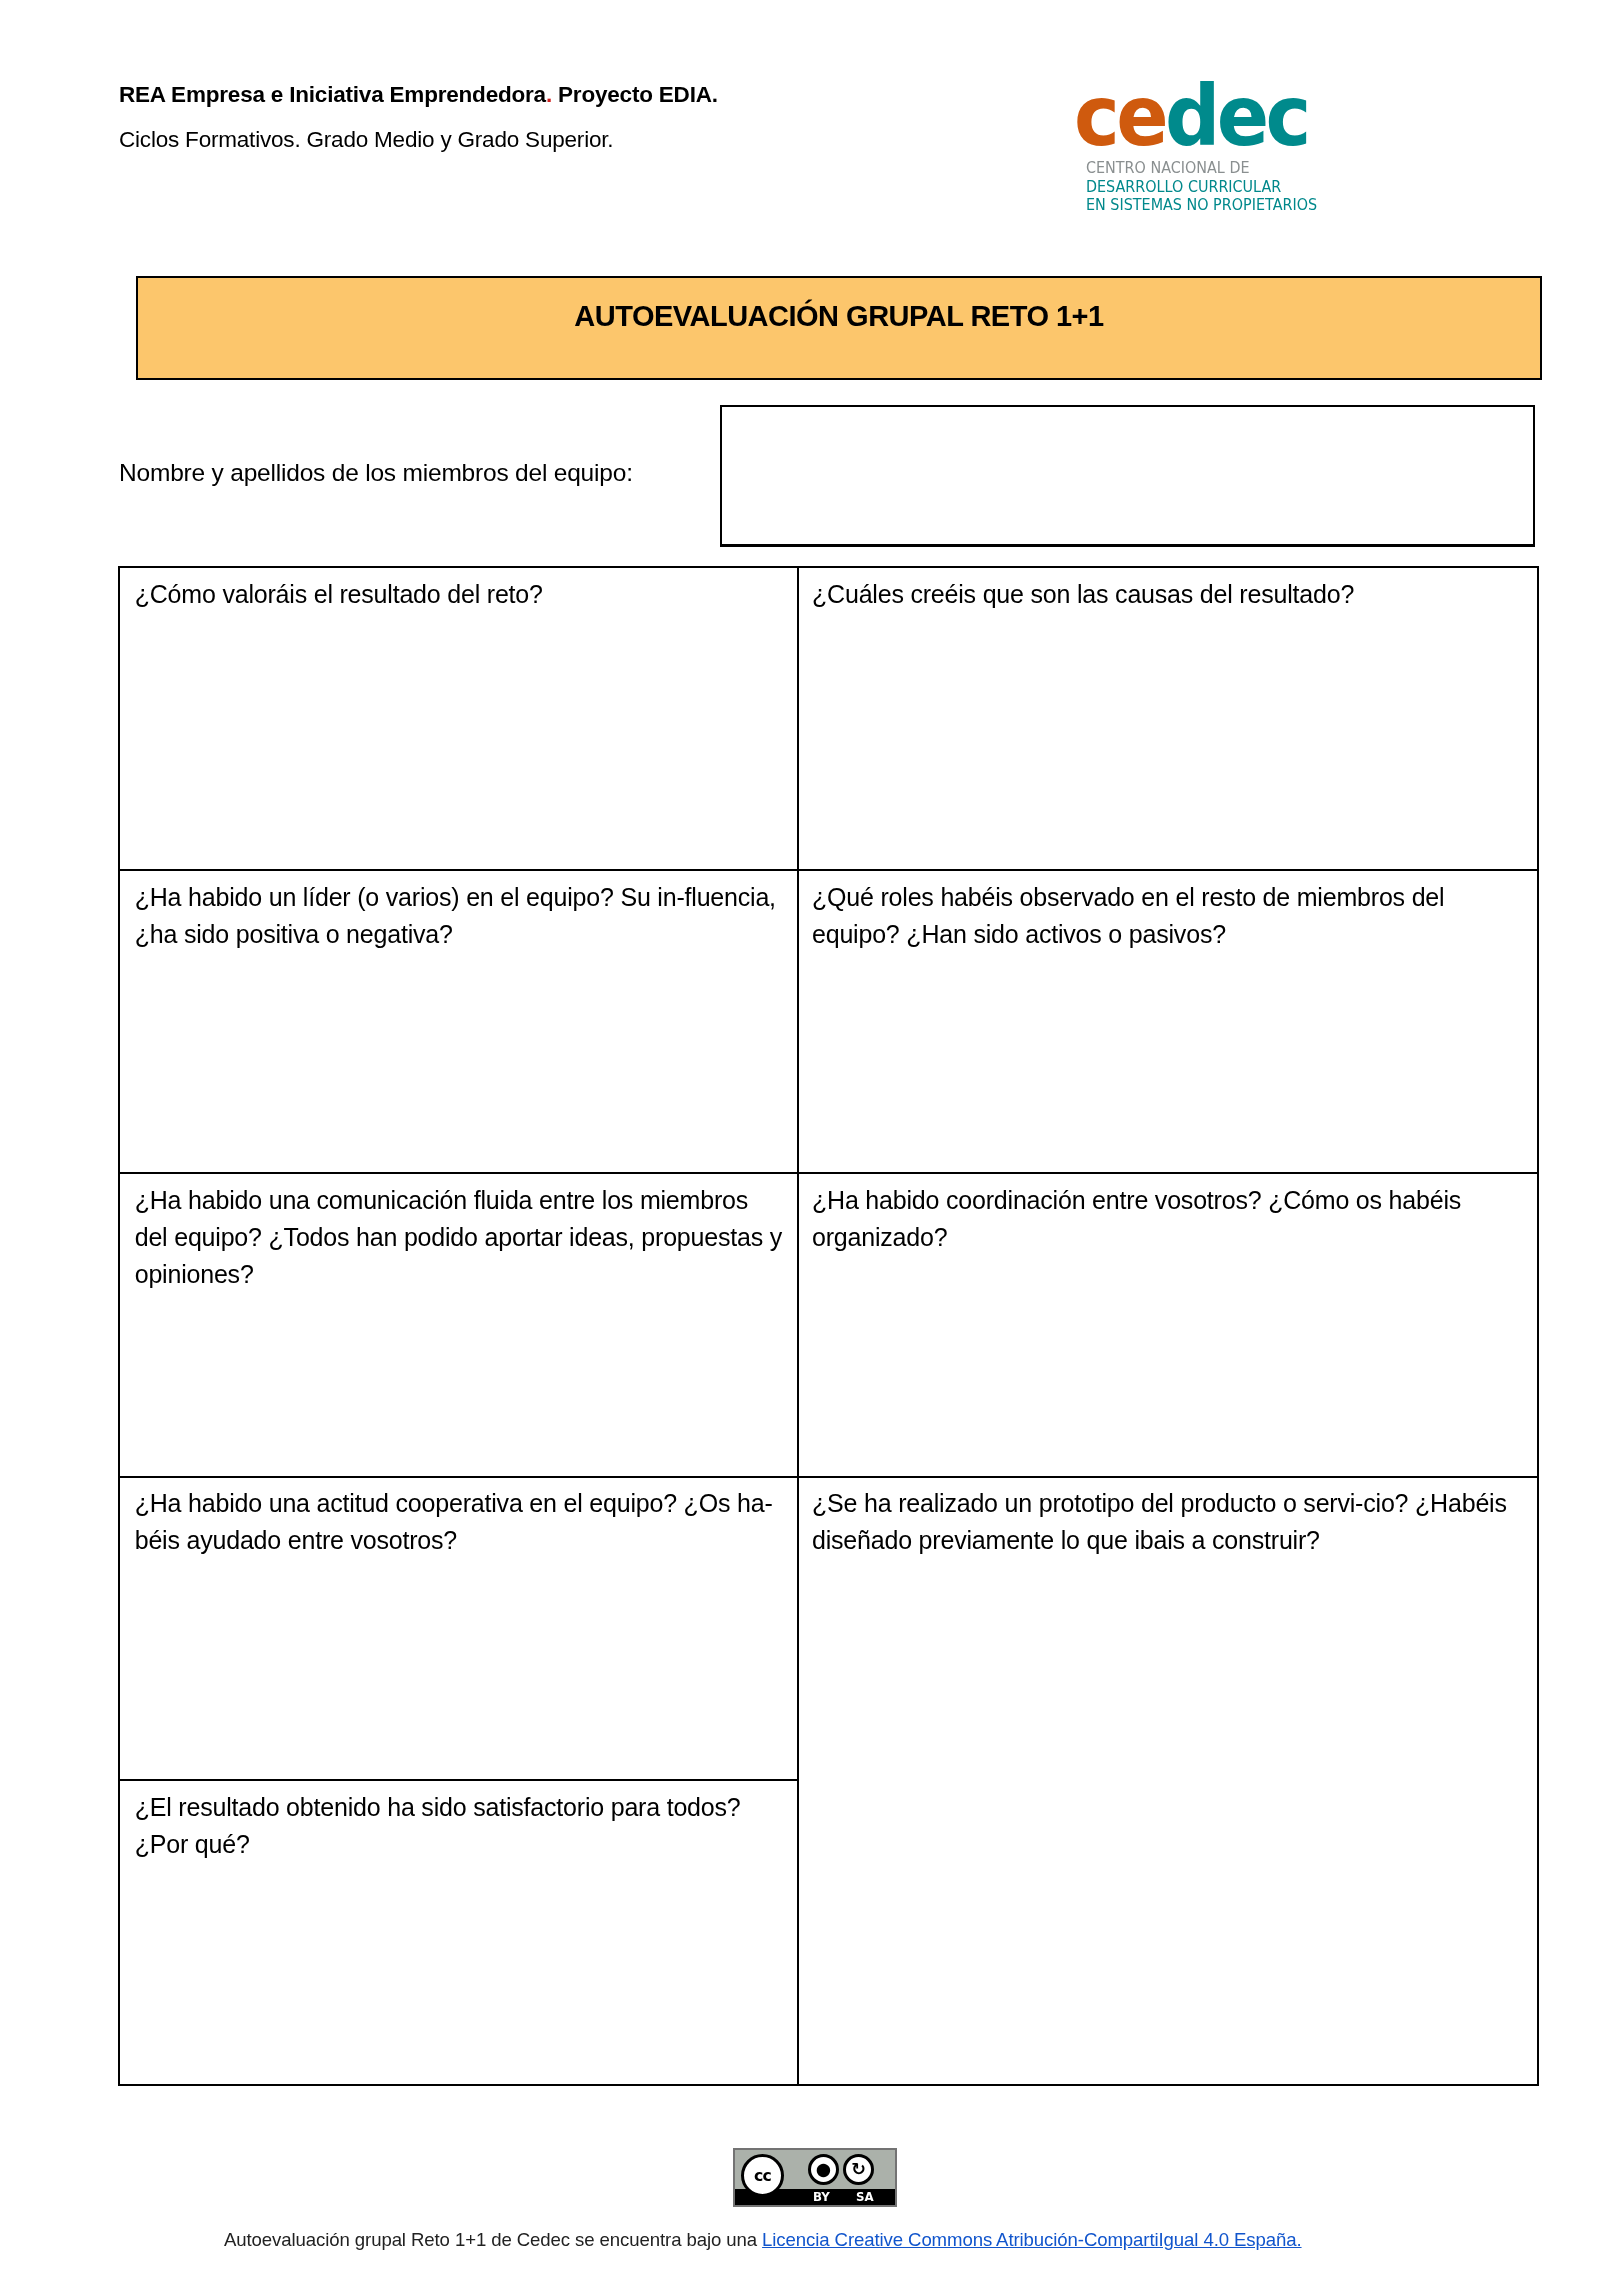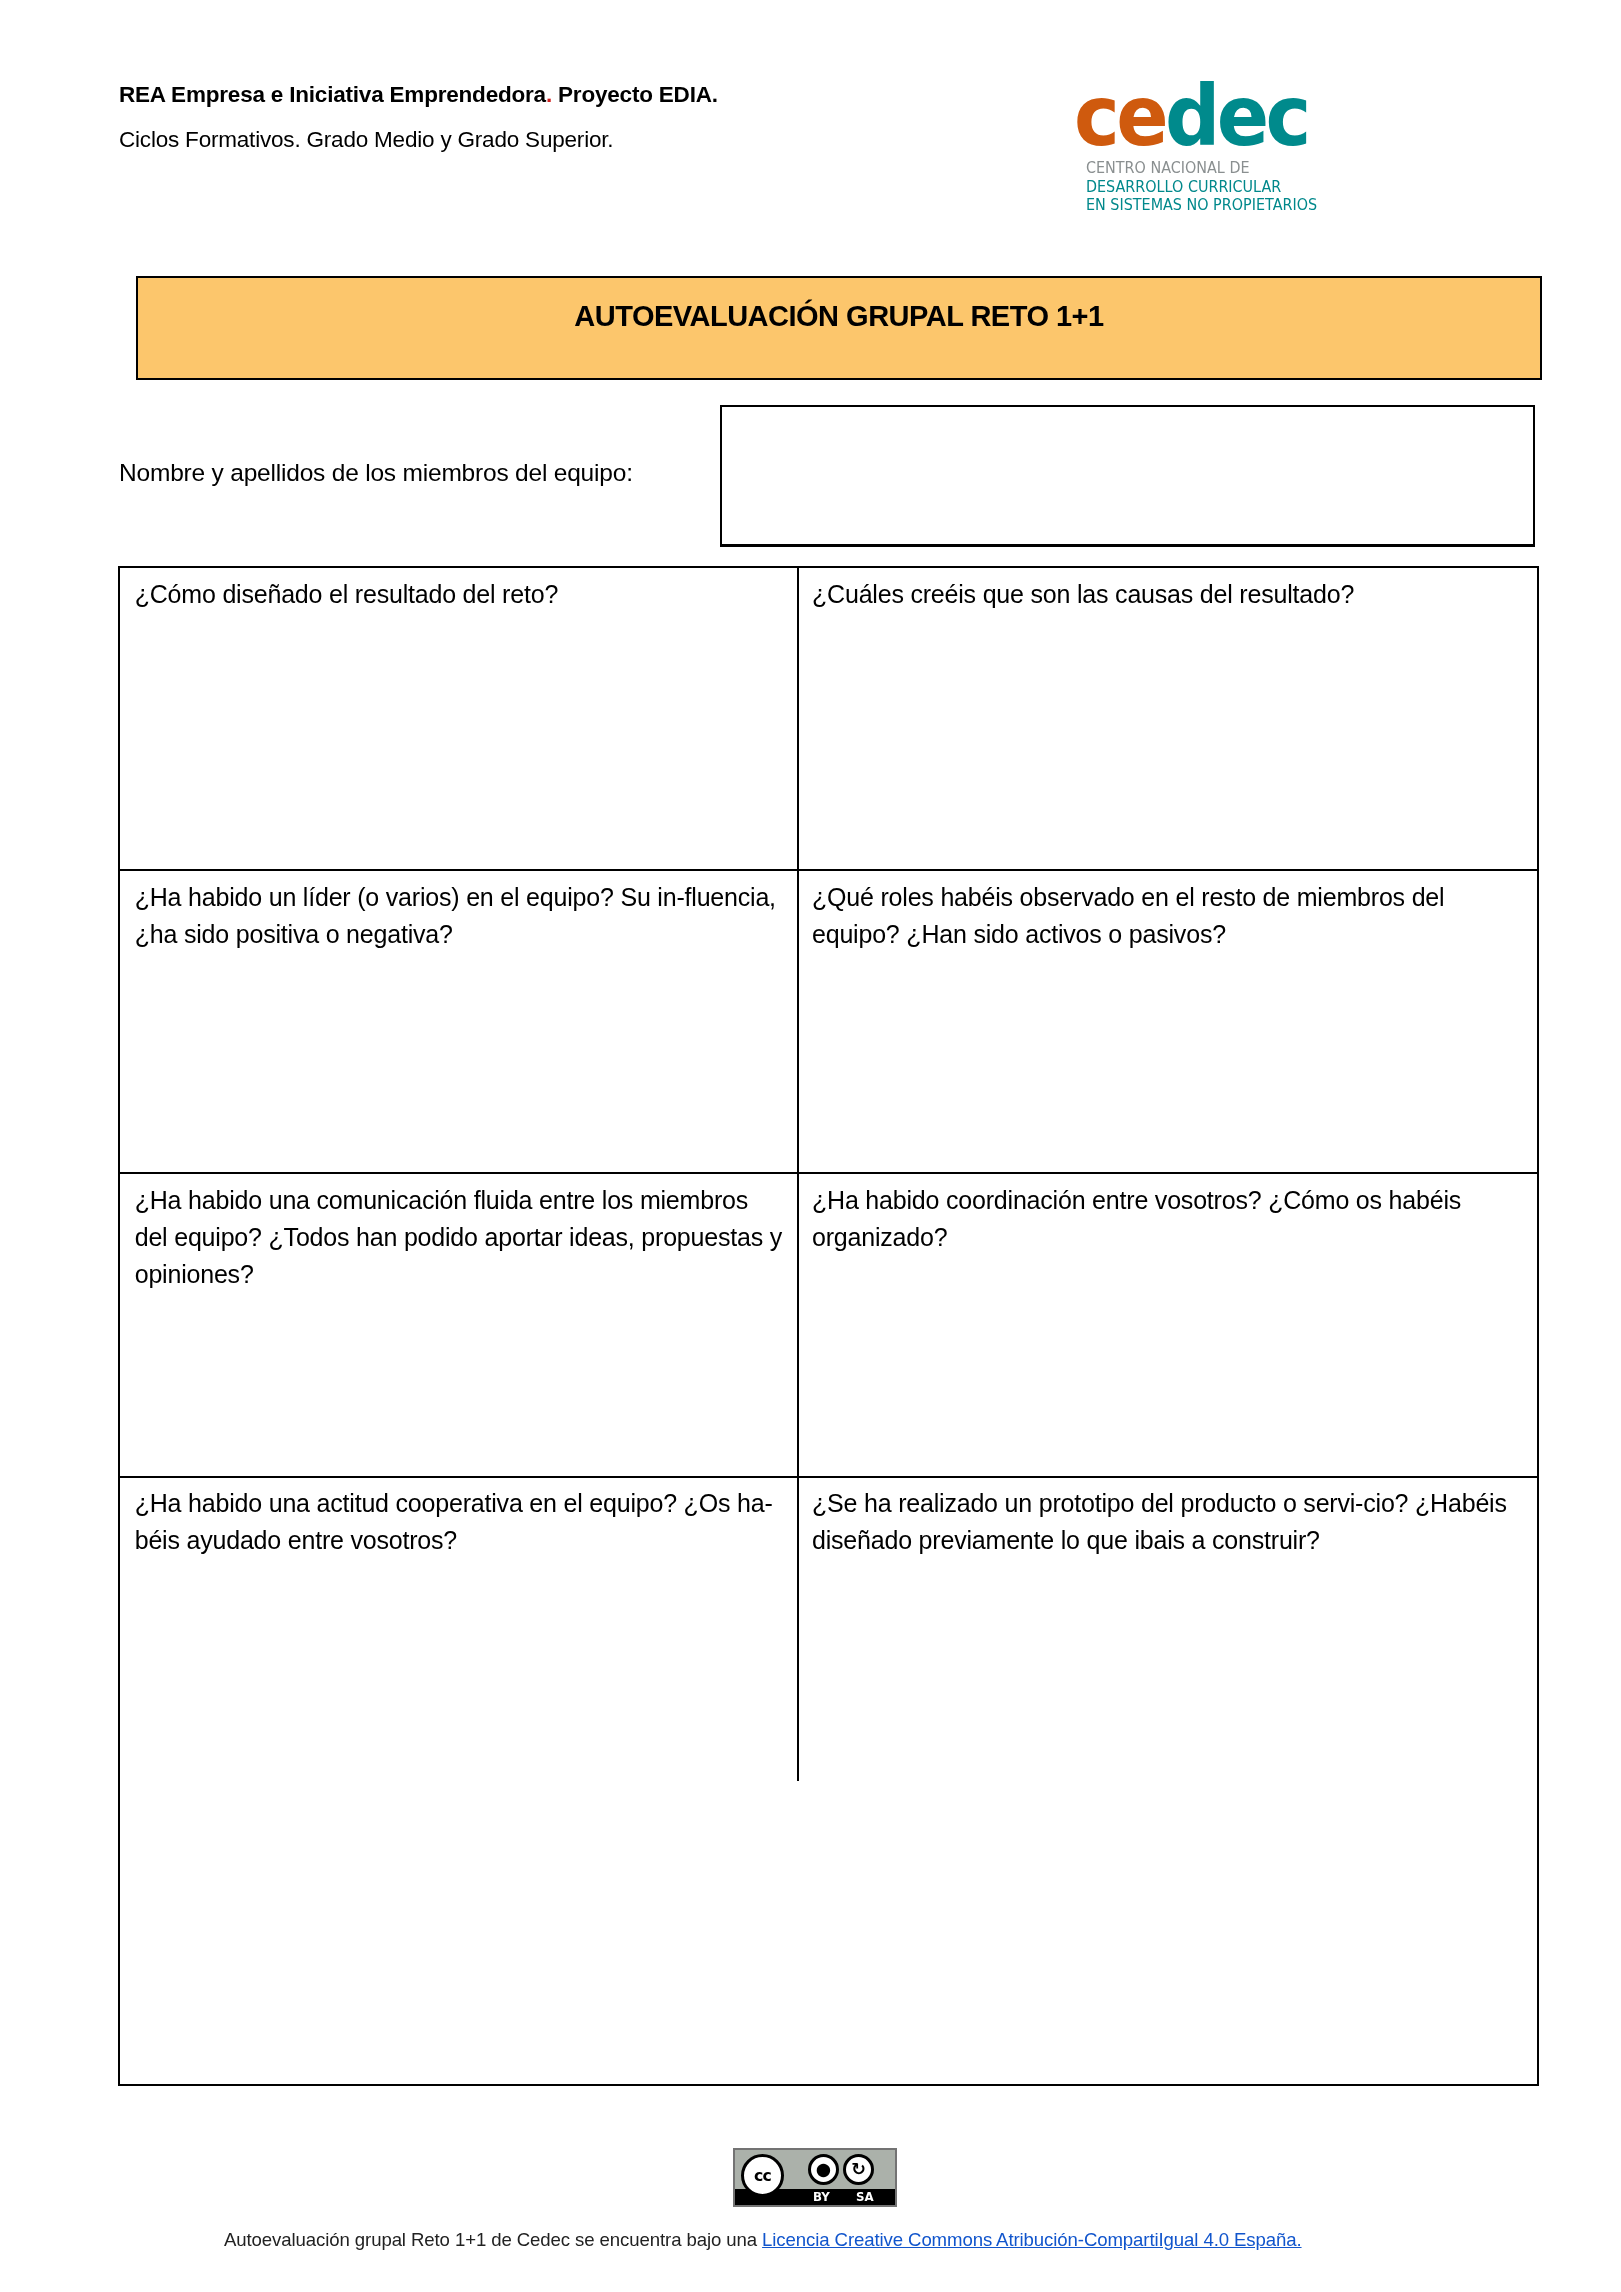--- a/index.html
+++ b/index.html
@@ -79,28 +79,29 @@
 </div>
 
 <div class="abs title-box">
   <div class="title-text">AUTOEVALUACIÓN GRUPAL RETO 1+1</div>
 </div>
 
 <div class="abs name-label">Nombre y apellidos de los miembros del equipo:</div>
 <div class="abs name-box"></div>
 
 <div class="abs grid">
-  <div class="cell">¿Cómo diseñado el resultado del reto?</div>
+  <div class="cell">¿Cómo valoráis el resultado del reto?</div>
   <div class="cell">¿Cuáles creéis que son las causas del resultado?</div>
   <div class="cell">¿Ha habido un líder (o varios) en el equipo? Su in-fluencia, ¿ha sido positiva o negativa?</div>
   <div class="cell">¿Qué roles habéis observado en el resto de miembros del equipo? ¿Han sido activos o pasivos?</div>
   <div class="cell">¿Ha habido una comunicación fluida entre los miembros del equipo? ¿Todos han podido aportar ideas, propuestas y opiniones?</div>
   <div class="cell">¿Ha habido coordinación entre vosotros? ¿Cómo os habéis organizado?</div>
   <div class="cell">¿Ha habido una actitud cooperativa en el equipo? ¿Os ha-béis ayudado entre vosotros?</div>
   <div class="cell">¿Se ha realizado un prototipo del producto o servi-cio? ¿Habéis diseñado previamente lo que ibais a construir?</div>
+  <div class="cell">¿El resultado obtenido ha sido satisfactorio para todos? ¿Por qué?</div>
 </div>
 
 <div class="abs cc-badge">
   <div class="cc-top"></div>
   <div class="cc-circle cc-main">cc</div>
   <div class="cc-circle cc-by">●</div>
   <div class="cc-circle cc-sa">↻</div>
   <span class="cc-lbl by">BY</span>
   <span class="cc-lbl sa">SA</span>
 </div>

